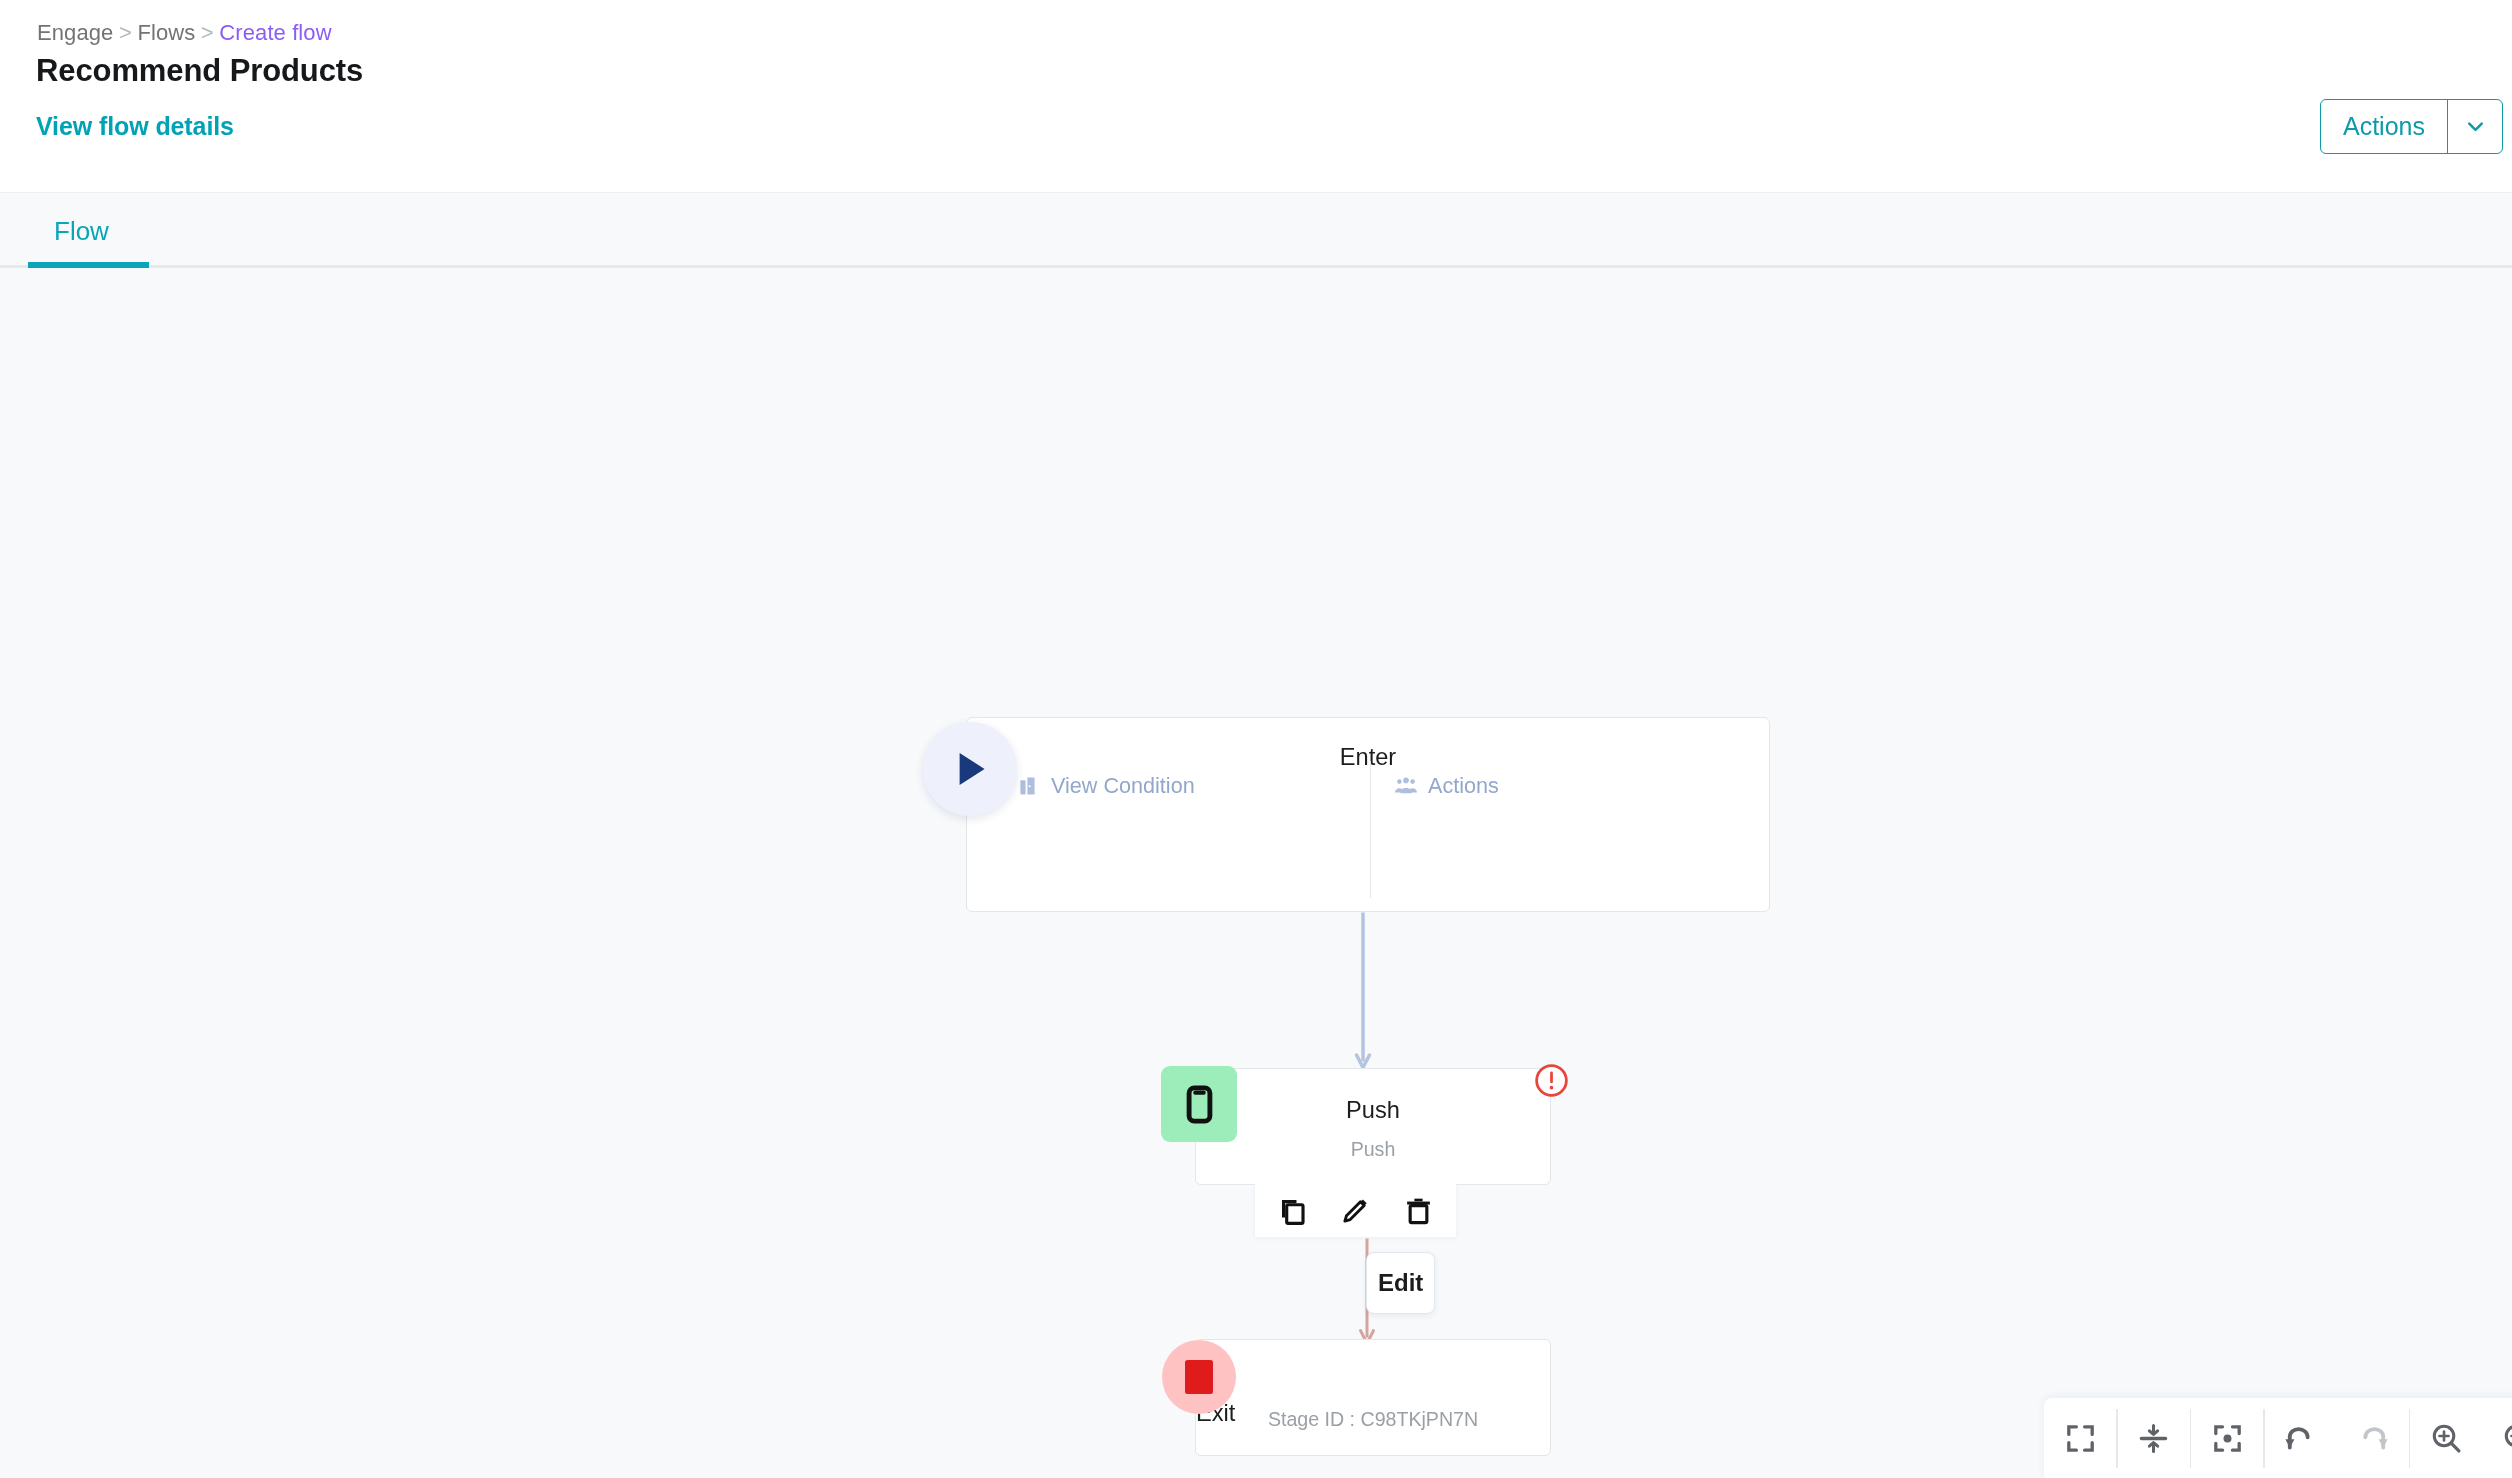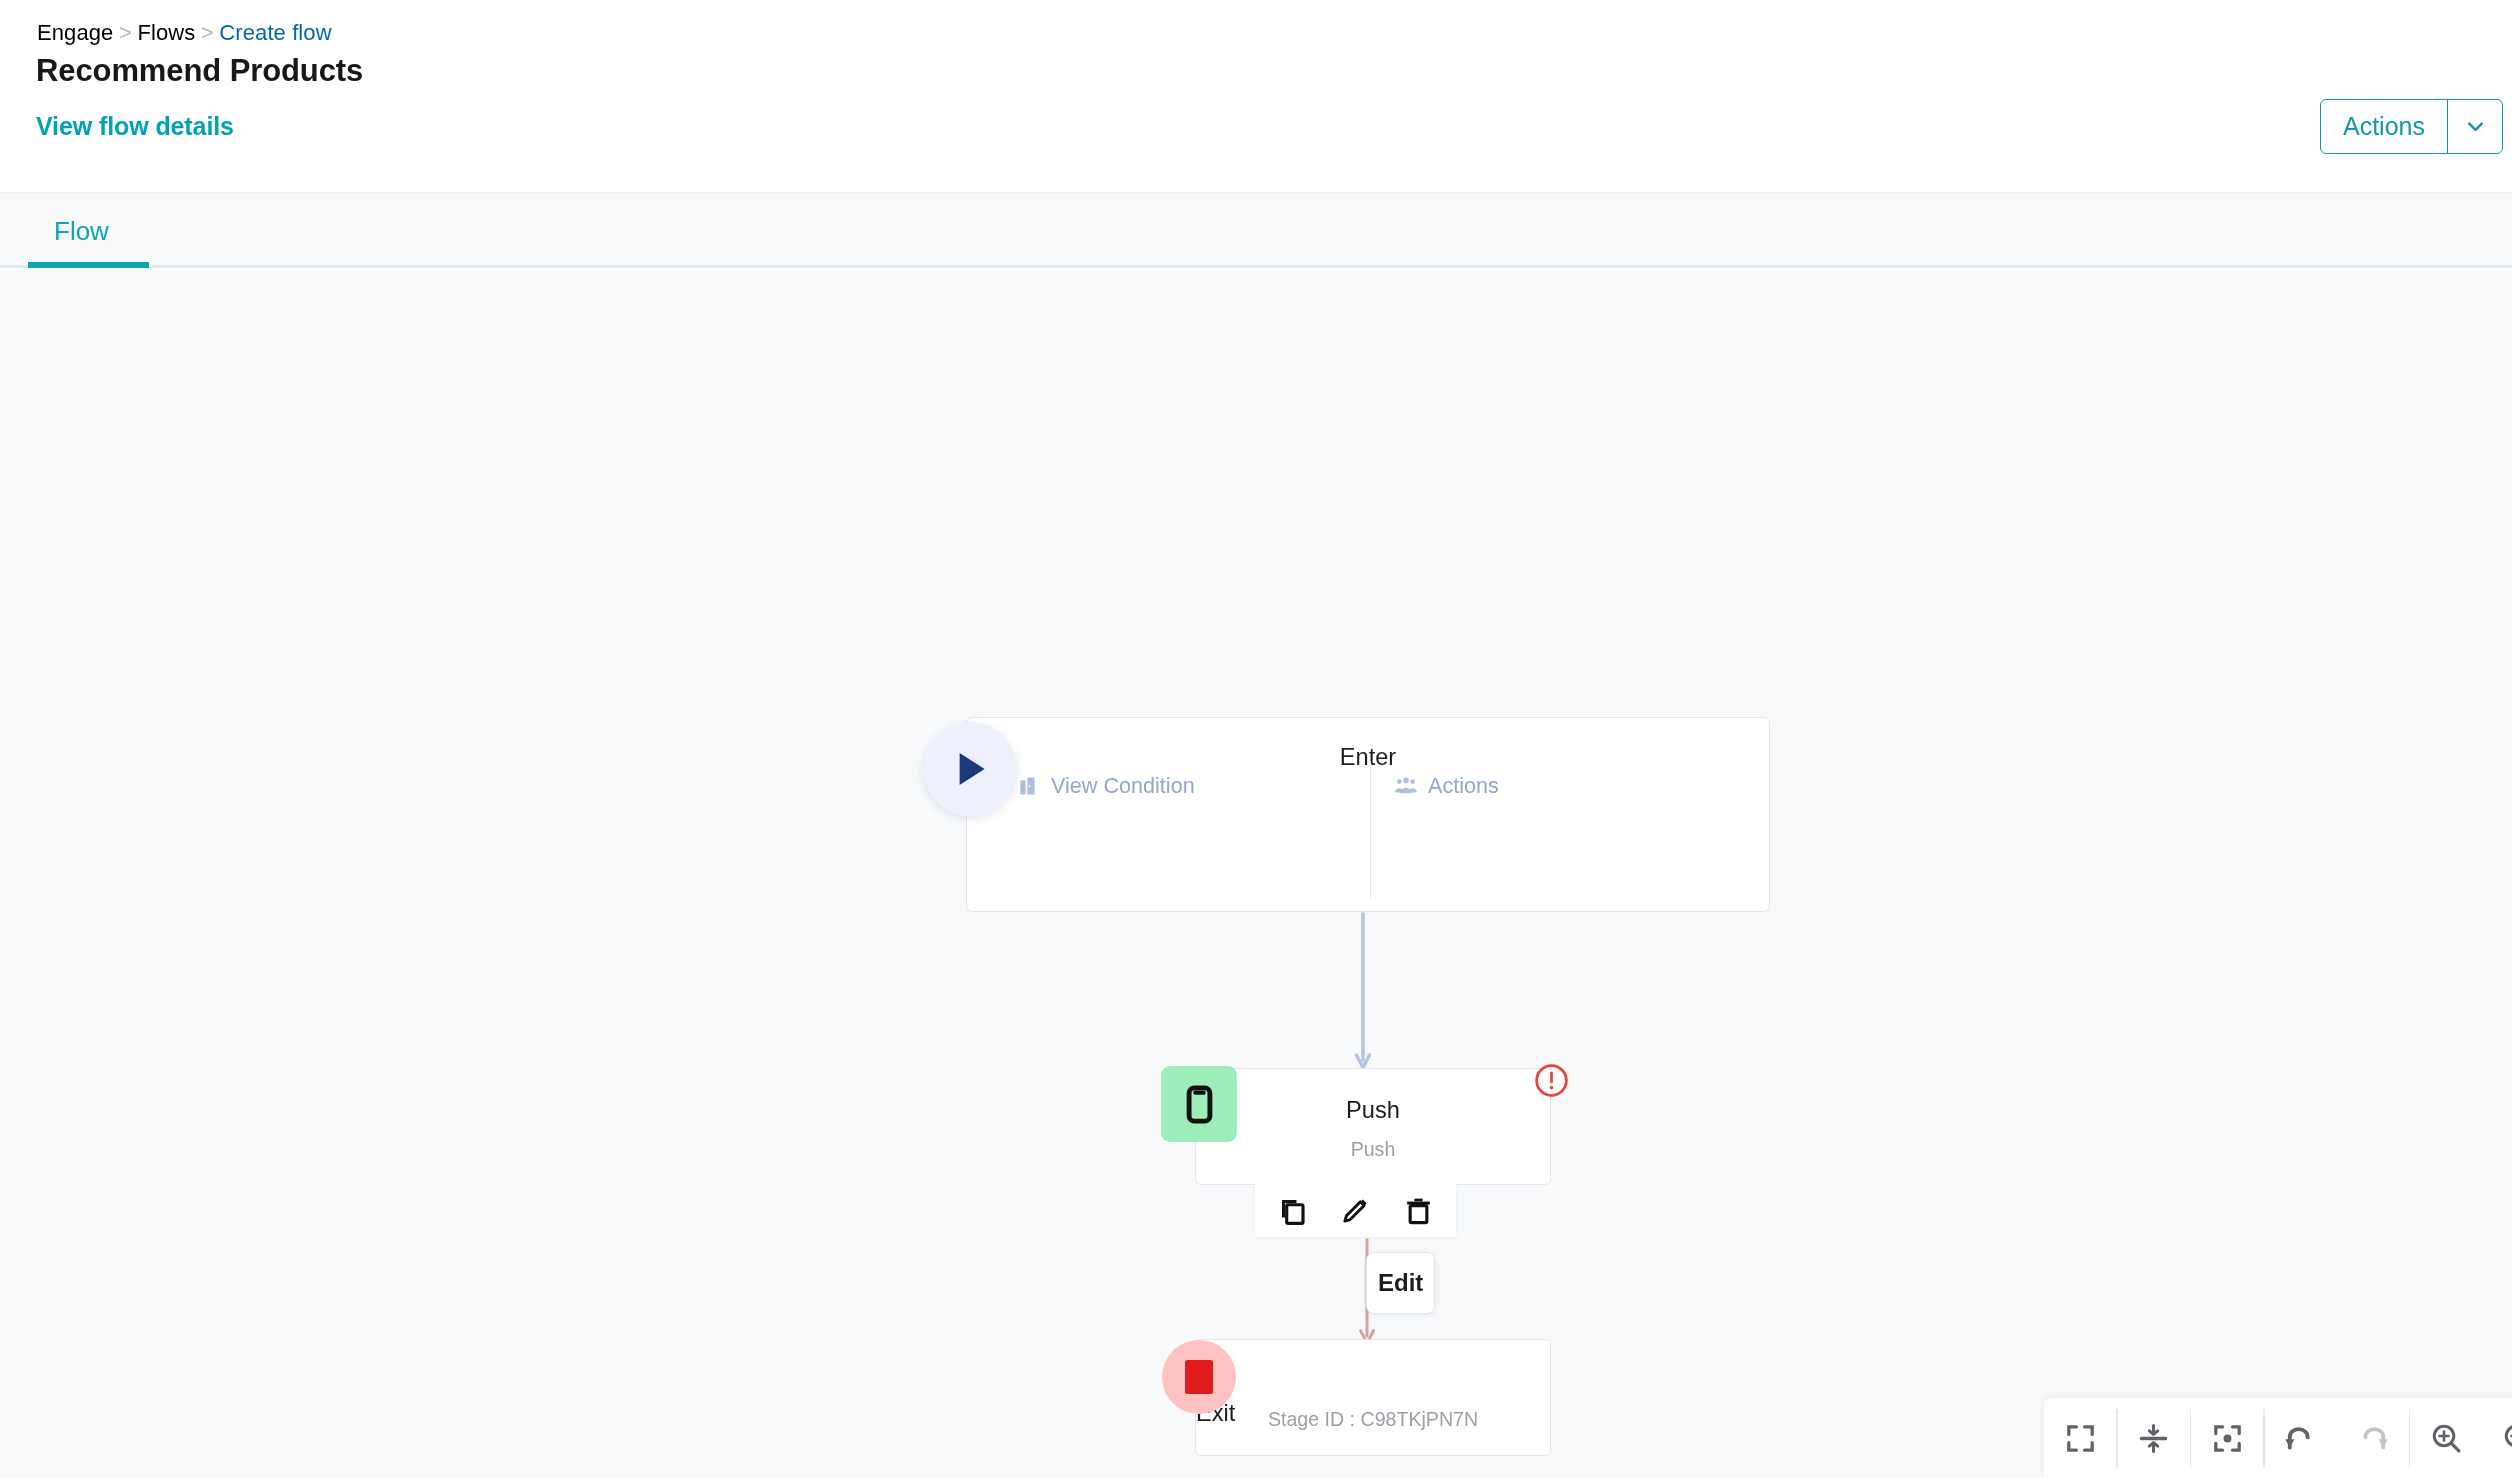--- a/index.html
+++ b/index.html
@@ -15,23 +15,23 @@
     position: absolute; left: 0; top: 0;
     width: 2728px; height: 193px;
     background: #ffffff;
     border-bottom: 1.5px solid #eef0f3;
   }
   .breadcrumb {
     position: absolute; left: 37px; top: 20px;
     font-size: 22px; color: #9aa0a6; white-space: nowrap;
     letter-spacing: 0.1px;
   }
-  .breadcrumb .crumb { color: #000000; }
+  .breadcrumb .crumb { color: #737373; }
   .breadcrumb .sep { color: #b4b9bf; margin: 0 5.5px; }
-  .breadcrumb .crumb.current { color: #0369a1; }
+  .breadcrumb .crumb.current { color: #8b5cf6; }
 
   .page-title {
     position: absolute; left: 36px; top: 53px;
     font-size: 31px; font-weight: bold; color: #16181a;
     white-space: nowrap; letter-spacing: -0.1px;
   }
   .view-details {
     position: absolute; left: 36px; top: 112px;
     font-size: 25px; font-weight: bold; color: #00a3b5;
     white-space: nowrap; letter-spacing: -0.1px;

